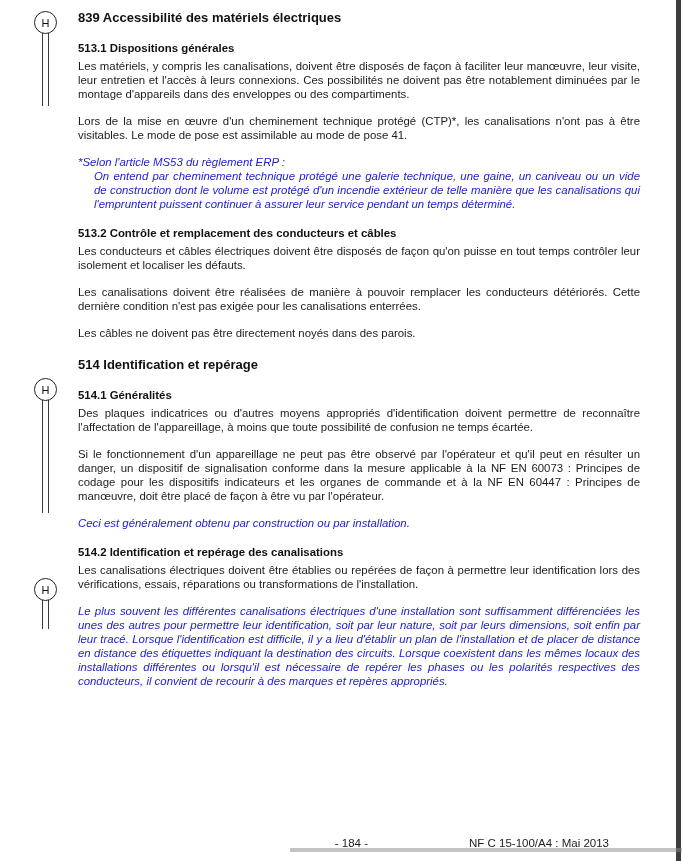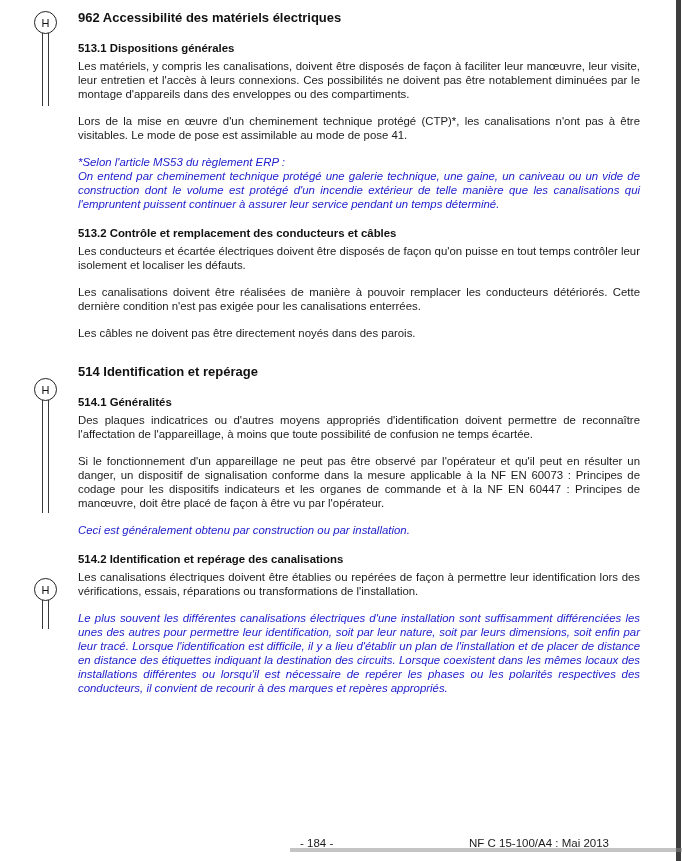--- a/index.html
+++ b/index.html
@@ -49,45 +49,45 @@
 
   
   .content {
     position: absolute;
     left: 78px; top: 10px; width: 562px;
     font-size: 11.4px;
     line-height: 14px;
   }
   .blk-h1 {
     font-size: 13px; font-weight: bold; color: #111;
-    line-height: 16px; margin-top: 24px;
+    line-height: 16px; margin-top: 17px;
   }
   .blk-h2 {
     font-size: 11.4px; font-weight: bold; color: #111;
     line-height: 13px; margin-top: 16px;
   }
   .blk-p {
     margin-top: 13px;
     text-align: justify;
   }
   .blk-note, .blk-note-cont {
     margin-top: 13px;
     color: #2121cd;
     font-style: italic;
     text-align: justify;
   }
-  .blk-note-cont { margin-top: 0; }
+  .blk-note-cont { margin-top: 0; margin-left: 16px; }
   .content > :first-child { margin-top: 0; }
   .blk-h1 + .blk-h2 { }
   .blk-h2 + .blk-p { margin-top: 4px; }
 
   
   .footer-pagenum {
-    position: absolute; left: 300px; top: 837px; width: 80px;
-    text-align: left;
+    position: absolute; left: 288px; top: 837px; width: 80px;
+    text-align: right;
     font-size: 11.5px; color: #1c1c1c;
   }
   .footer-ref {
     position: absolute; left: 469px; top: 837px;
     font-size: 11.5px; color: #1c1c1c;
   }
 </style>
 </head>
 <body>
 
@@ -108,28 +108,28 @@
   </div>
 
   <div class="marker">
     <div class="h-circle" style="top:578px;">
       <span>H</span>
     </div>
     <div class="h-line" style="top:600px; height:29px;"></div>
   </div>
 
   <div class="content" id="content">
-      <div class="blk-h1">962 Accessibilité des matériels électriques</div>
+      <div class="blk-h1">839 Accessibilité des matériels électriques</div>
       <div class="blk-h2">513.1 Dispositions générales</div>
       <div class="blk-p">Les matériels, y compris les canalisations, doivent être disposés de façon à faciliter leur manœuvre, leur visite, leur entretien et l'accès à leurs connexions. Ces possibilités ne doivent pas être notablement diminuées par le montage d'appareils dans des enveloppes ou des compartiments.</div>
       <div class="blk-p">Lors de la mise en œuvre d'un cheminement technique protégé (CTP)*, les canalisations n'ont pas à être visitables. Le mode de pose est assimilable au mode de pose 41.</div>
       <div class="blk-note">*Selon l'article MS53 du règlement ERP :</div>
       <div class="blk-note-cont">On entend par cheminement technique protégé une galerie technique, une gaine, un caniveau ou un vide de construction dont le volume est protégé d'un incendie extérieur de telle manière que les canalisations qui l'empruntent puissent continuer à assurer leur service pendant un temps déterminé.</div>
       <div class="blk-h2">513.2 Contrôle et remplacement des conducteurs et câbles</div>
-      <div class="blk-p">Les conducteurs et écartée électriques doivent être disposés de façon qu'on puisse en tout temps contrôler leur isolement et localiser les défauts.</div>
+      <div class="blk-p">Les conducteurs et câbles électriques doivent être disposés de façon qu'on puisse en tout temps contrôler leur isolement et localiser les défauts.</div>
       <div class="blk-p">Les canalisations doivent être réalisées de manière à pouvoir remplacer les conducteurs détériorés. Cette dernière condition n'est pas exigée pour les canalisations enterrées.</div>
       <div class="blk-p">Les câbles ne doivent pas être directement noyés dans des parois.</div>
       <div class="blk-h1">514 Identification et repérage</div>
       <div class="blk-h2">514.1 Généralités</div>
       <div class="blk-p">Des plaques indicatrices ou d'autres moyens appropriés d'identification doivent permettre de reconnaître l'affectation de l'appareillage, à moins que toute possibilité de confusion ne temps écartée.</div>
       <div class="blk-p">Si le fonctionnement d'un appareillage ne peut pas être observé par l'opérateur et qu'il peut en résulter un danger, un dispositif de signalisation conforme dans la mesure applicable à la NF EN 60073 : Principes de codage pour les dispositifs indicateurs et les organes de commande et à la NF EN 60447 : Principes de manœuvre, doit être placé de façon à être vu par l'opérateur.</div>
       <div class="blk-note">Ceci est généralement obtenu par construction ou par installation.</div>
       <div class="blk-h2">514.2 Identification et repérage des canalisations</div>
       <div class="blk-p">Les canalisations électriques doivent être établies ou repérées de façon à permettre leur identification lors des vérifications, essais, réparations ou transformations de l'installation.</div>
       <div class="blk-note">Le plus souvent les différentes canalisations électriques d'une installation sont suffisamment différenciées les unes des autres pour permettre leur identification, soit par leur nature, soit par leurs dimensions, soit enfin par leur tracé. Lorsque l'identification est difficile, il y a lieu d'établir un plan de l'installation et de placer de distance en distance des étiquettes indiquant la destination des circuits. Lorsque coexistent dans les mêmes locaux des installations différentes ou lorsqu'il est nécessaire de repérer les phases ou les polarités respectives des conducteurs, il convient de recourir à des marques et repères appropriés.</div>

